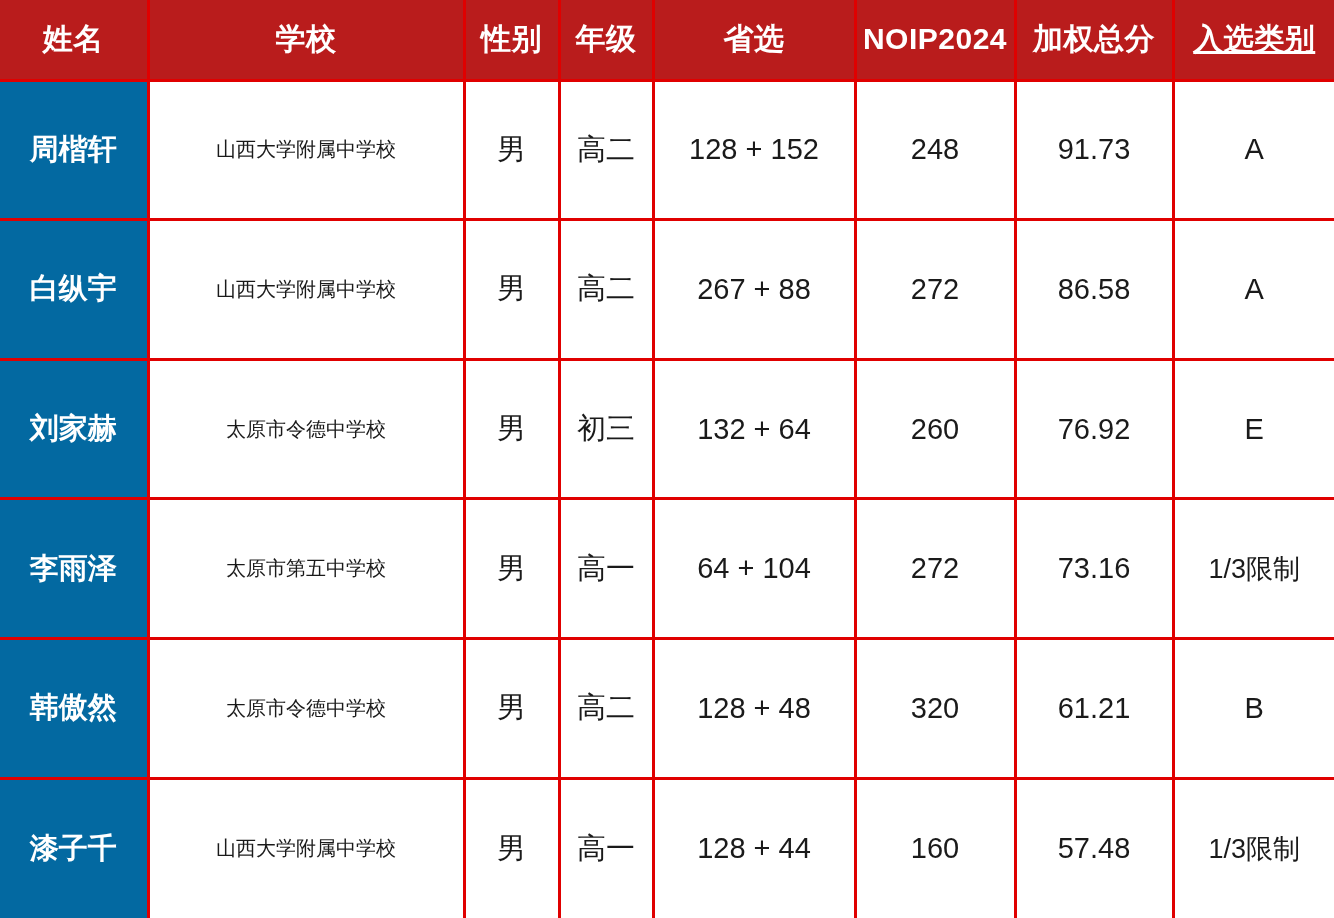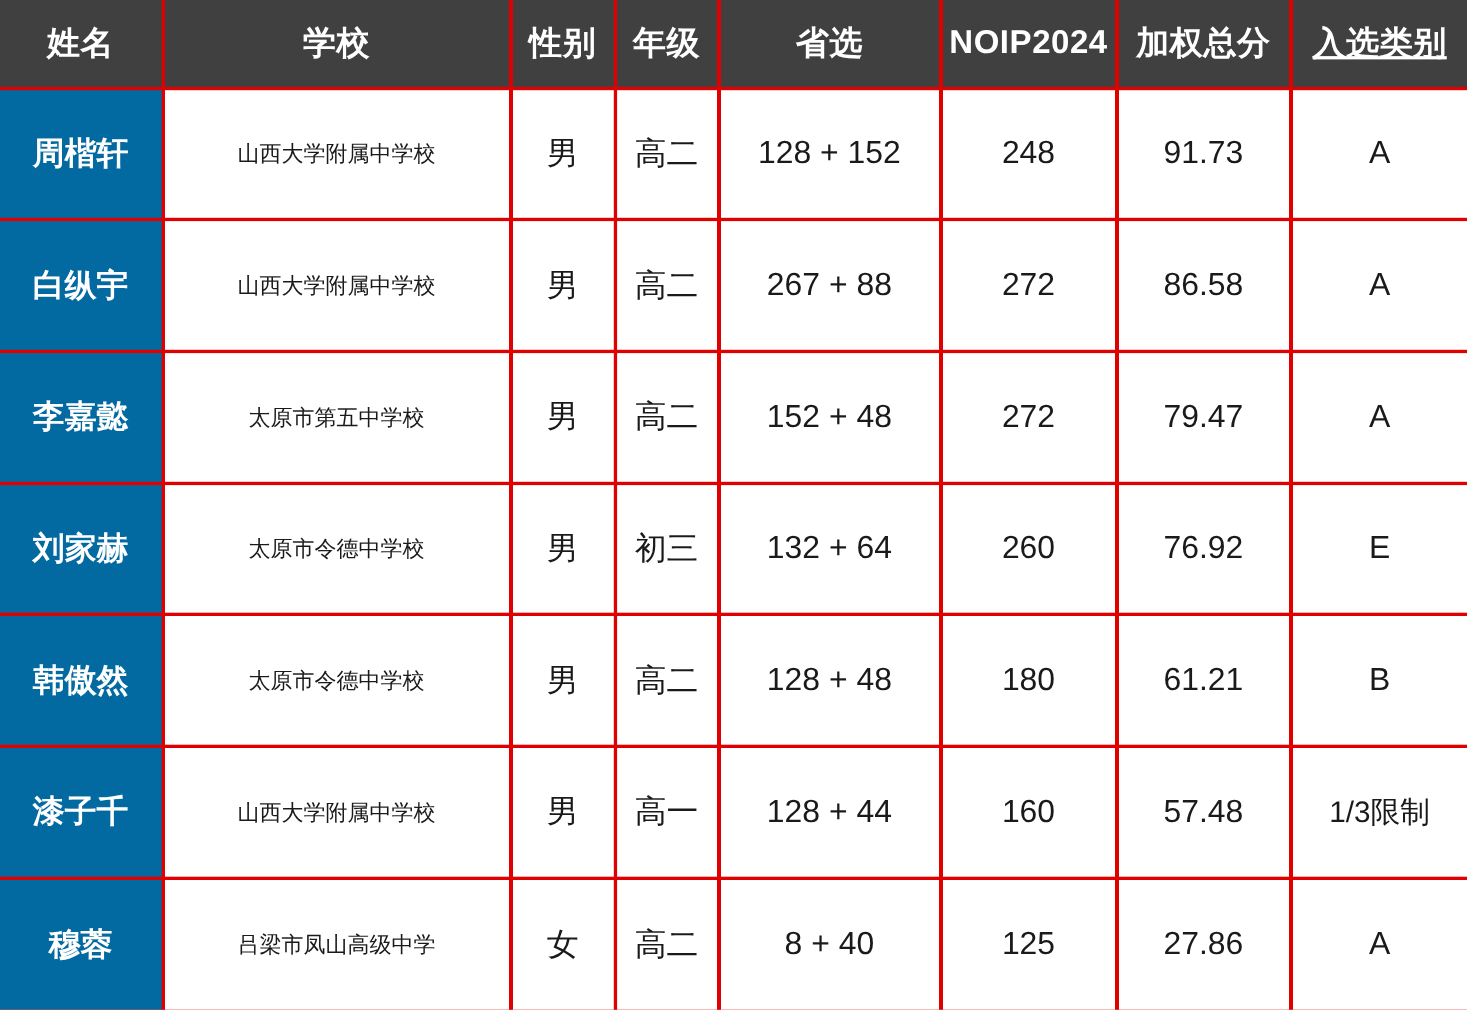--- a/index.html
+++ b/index.html
@@ -40,21 +40,21 @@
     border: 3px solid #e00000;
     text-align: center;
     vertical-align: middle;
     padding: 0 2px;
     box-sizing: border-box;
     white-space: nowrap;
     overflow: hidden;
   }
   
   thead th {
-    background: #404040;
+    background: #b91c1c;
     color: #ffffff;
     font-weight: bold;
     font-size: 30px;
     height: 80px;
     border-top-width: 0;
     letter-spacing: 0.5px;
     margin-left: 20px;
   }
   thead th.first { border-left-width: 0; }
   thead th.last  { border-right-width: 0; text-decoration: underline; }
@@ -121,64 +121,54 @@
         <td class="name">白纵宇</td>
         <td class="school">山西大学附属中学校</td>
         <td>男</td>
         <td>高二</td>
         <td class="num">267 + 88</td>
         <td class="num">272</td>
         <td class="num">86.58</td>
         <td class="cat">A</td>
       </tr>
       <tr>
-        <td class="name">李嘉懿</td>
-        <td class="school">太原市第五中学校</td>
-        <td>男</td>
-        <td>高二</td>
-        <td class="num">152 + 48</td>
-        <td class="num">272</td>
-        <td class="num">79.47</td>
-        <td class="cat">A</td>
-      </tr>
-      <tr>
         <td class="name">刘家赫</td>
         <td class="school">太原市令德中学校</td>
         <td>男</td>
         <td>初三</td>
         <td class="num">132 + 64</td>
         <td class="num">260</td>
         <td class="num">76.92</td>
         <td class="cat">E</td>
       </tr>
       <tr>
+        <td class="name">李雨泽</td>
+        <td class="school">太原市第五中学校</td>
+        <td>男</td>
+        <td>高一</td>
+        <td class="num">64 + 104</td>
+        <td class="num">272</td>
+        <td class="num">73.16</td>
+        <td class="cat cat-small">1/3限制</td>
+      </tr>
+      <tr>
         <td class="name">韩傲然</td>
         <td class="school">太原市令德中学校</td>
         <td>男</td>
         <td>高二</td>
         <td class="num">128 + 48</td>
-        <td class="num">180</td>
+        <td class="num">320</td>
         <td class="num">61.21</td>
         <td class="cat">B</td>
       </tr>
       <tr>
         <td class="name">漆子千</td>
         <td class="school">山西大学附属中学校</td>
         <td>男</td>
         <td>高一</td>
         <td class="num">128 + 44</td>
         <td class="num">160</td>
         <td class="num">57.48</td>
         <td class="cat cat-small">1/3限制</td>
       </tr>
-      <tr>
-        <td class="name">穆蓉</td>
-        <td class="school">吕梁市凤山高级中学</td>
-        <td>女</td>
-        <td>高二</td>
-        <td class="num">8 + 40</td>
-        <td class="num">125</td>
-        <td class="num">27.86</td>
-        <td class="cat">A</td>
-      </tr>
     </tbody>
   </table>
 </div>
 
 </body></html>

